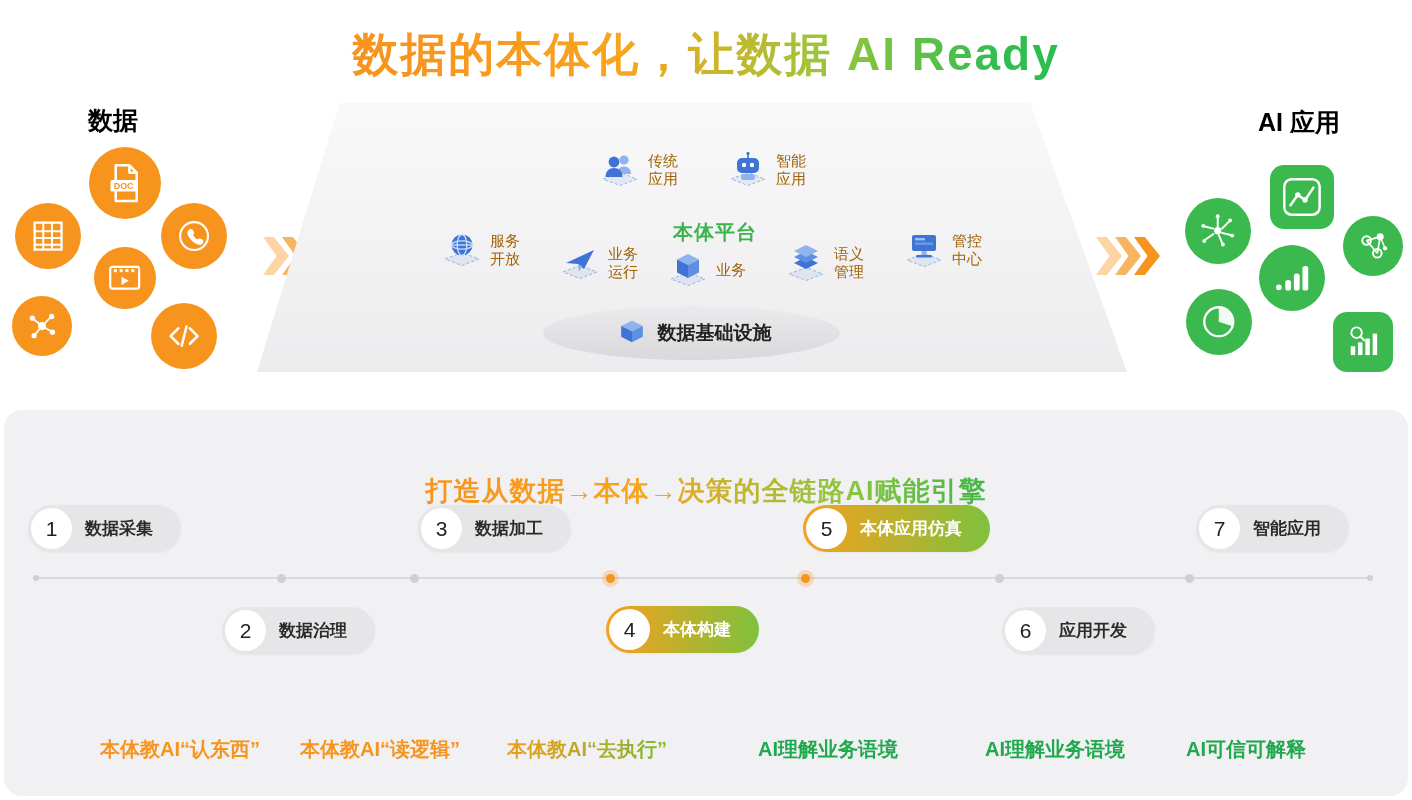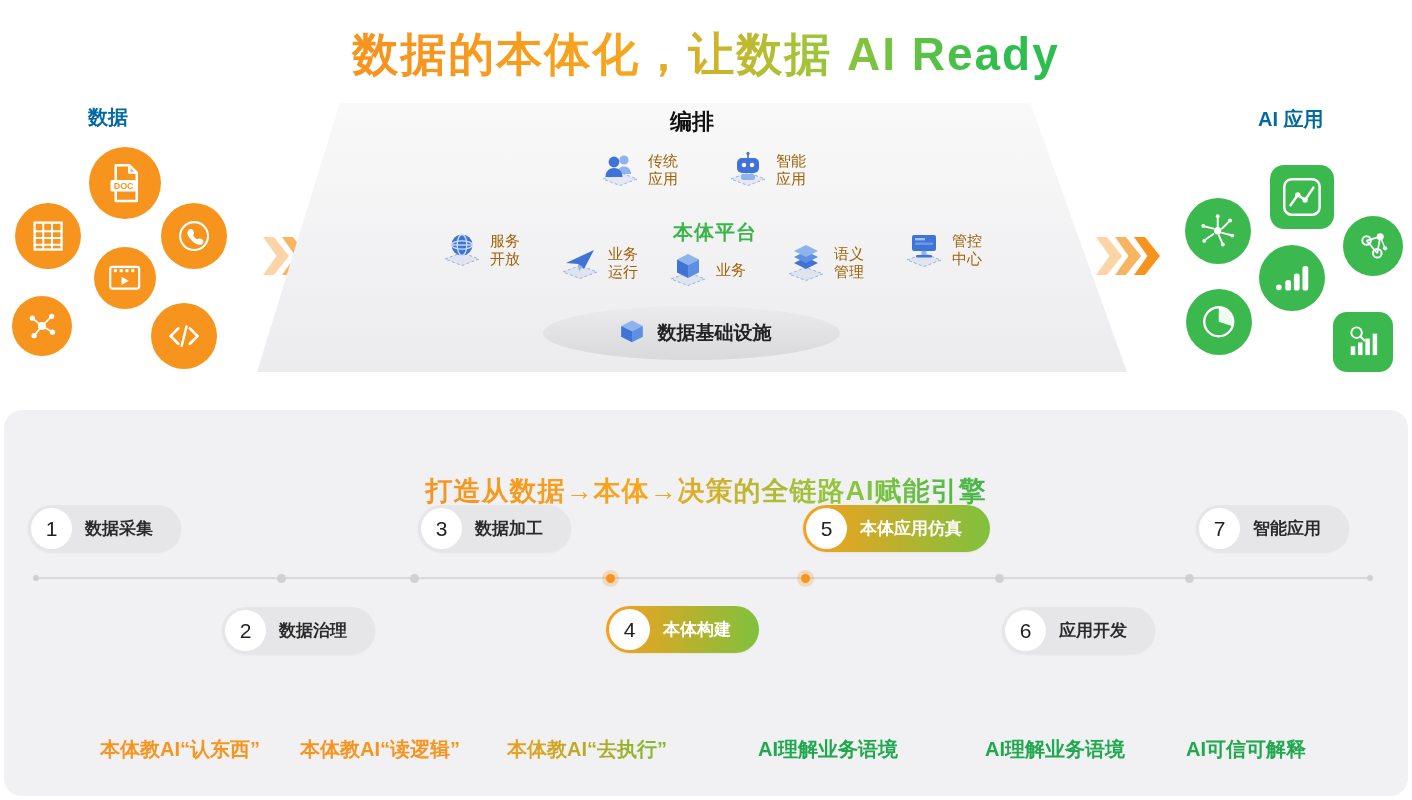--- a/index.html
+++ b/index.html
@@ -6,21 +6,21 @@
   html,body { width:1412px; height:800px; background:#ffffff;
     font-family:"Liberation Sans","DejaVu Sans",sans-serif; }
   .stage { position:relative; width:1412px; height:800px; overflow:hidden; }
 
   
   .title { position:absolute; top:24px; left:0; width:100%; text-align:center;
     font-size:46px; font-weight:800; letter-spacing:2px; }
   .grad-title { background:linear-gradient(90deg,#F7941E 28%,#F7A51E 44%,#9DC53A 58%,#2EBD4F 71%);
     -webkit-background-clip:text; background-clip:text; color:transparent; }
 
-  .col-label { position:absolute; font-size:20px; font-weight:700; color:#0369a1; }
+  .col-label { position:absolute; font-size:25px; font-weight:700; color:#000000; }
 
   
   .ob { position:absolute; border-radius:50%; background:#F7941E;
     display:flex; align-items:center; justify-content:center; }
   .ob svg { width:70%; height:70%; }
 
   
   .chev-group { position:absolute; display:flex; }
   .chev { width:26px; height:38px; margin-right:-7px; background:#F7941E;
     clip-path:polygon(0 0,42% 0,100% 50%,42% 100%,0 100%,52% 50%); }
@@ -279,21 +279,20 @@
       <span class="chev c2"></span>
       <span class="chev c3"></span>
   </div>
   <div class="chev-group" style="left:1096px;top:237px">
     <span class="chev c1"></span>
       <span class="chev c2"></span>
       <span class="chev c3"></span>
   </div>
 
   <div class="platform"></div>
-  <div class="orch-label">编排</div>
 
   <div class="bitem" style="left:596px;top:150px">
     <svg class="bicon">
         <use href="#i-people"></use>
       </svg>
     <div class="two-line">
       <span>传统</span>
         <span>应用</span>
     </div>
   </div>

